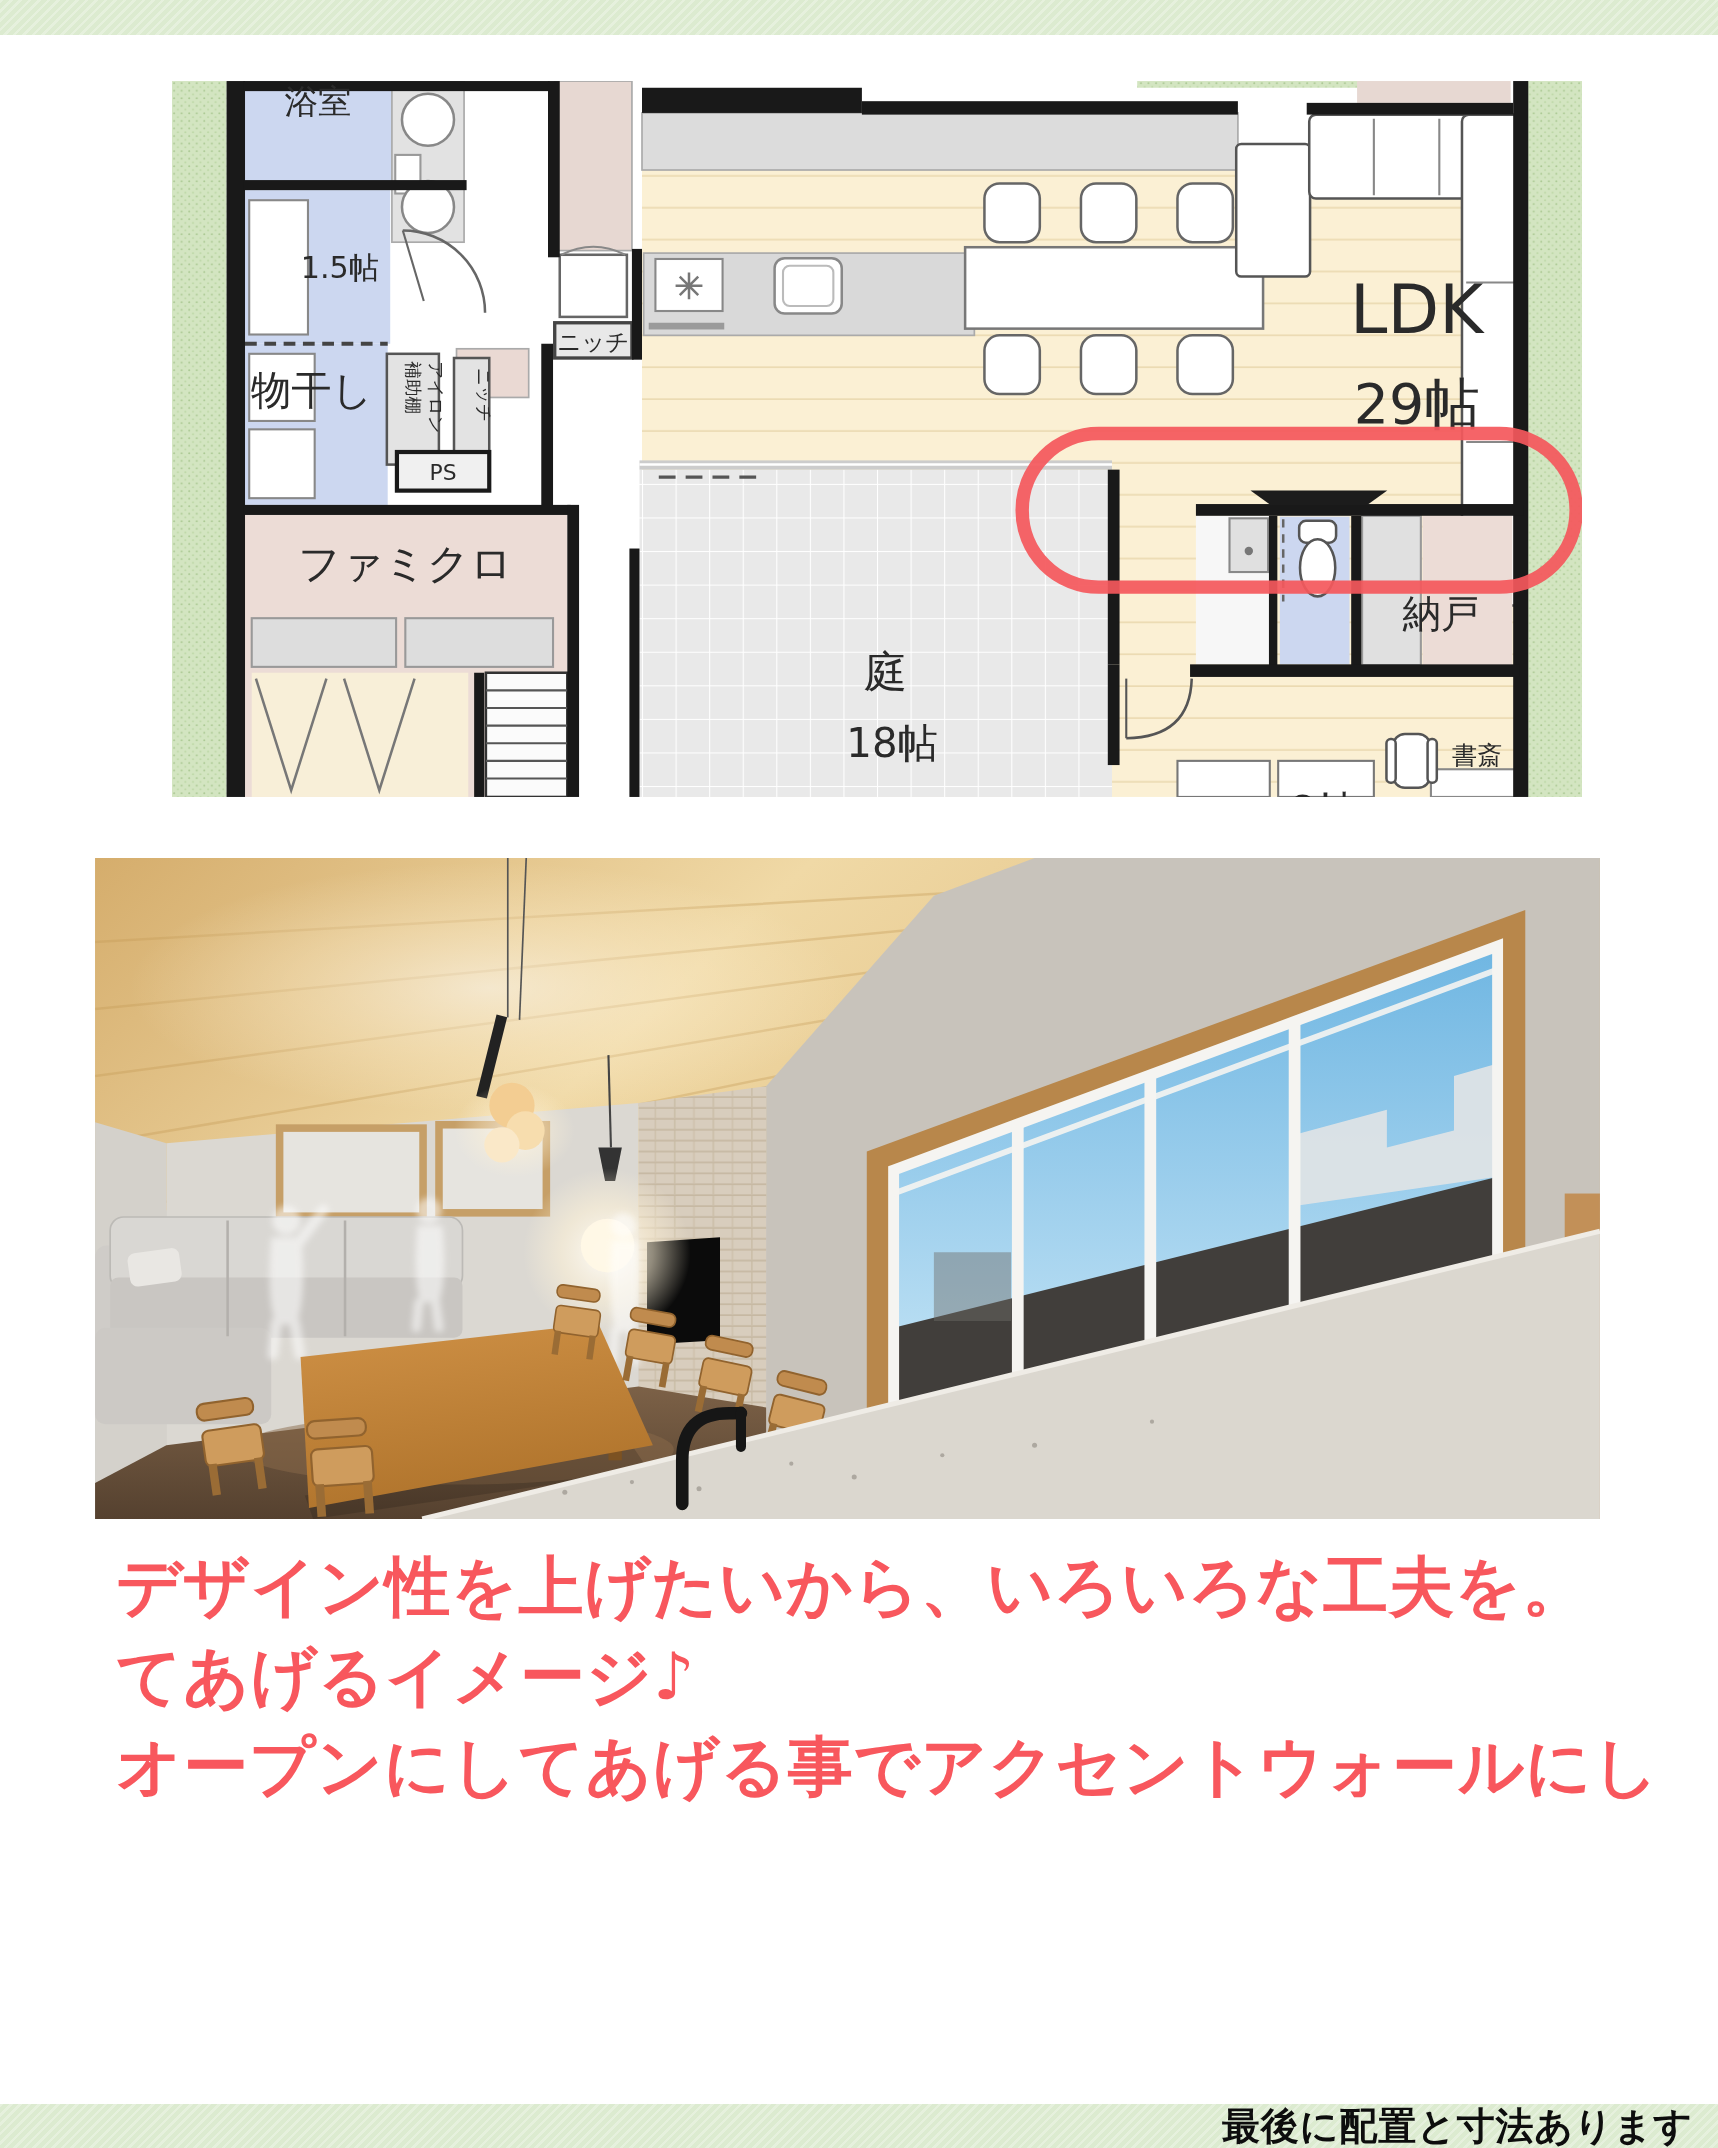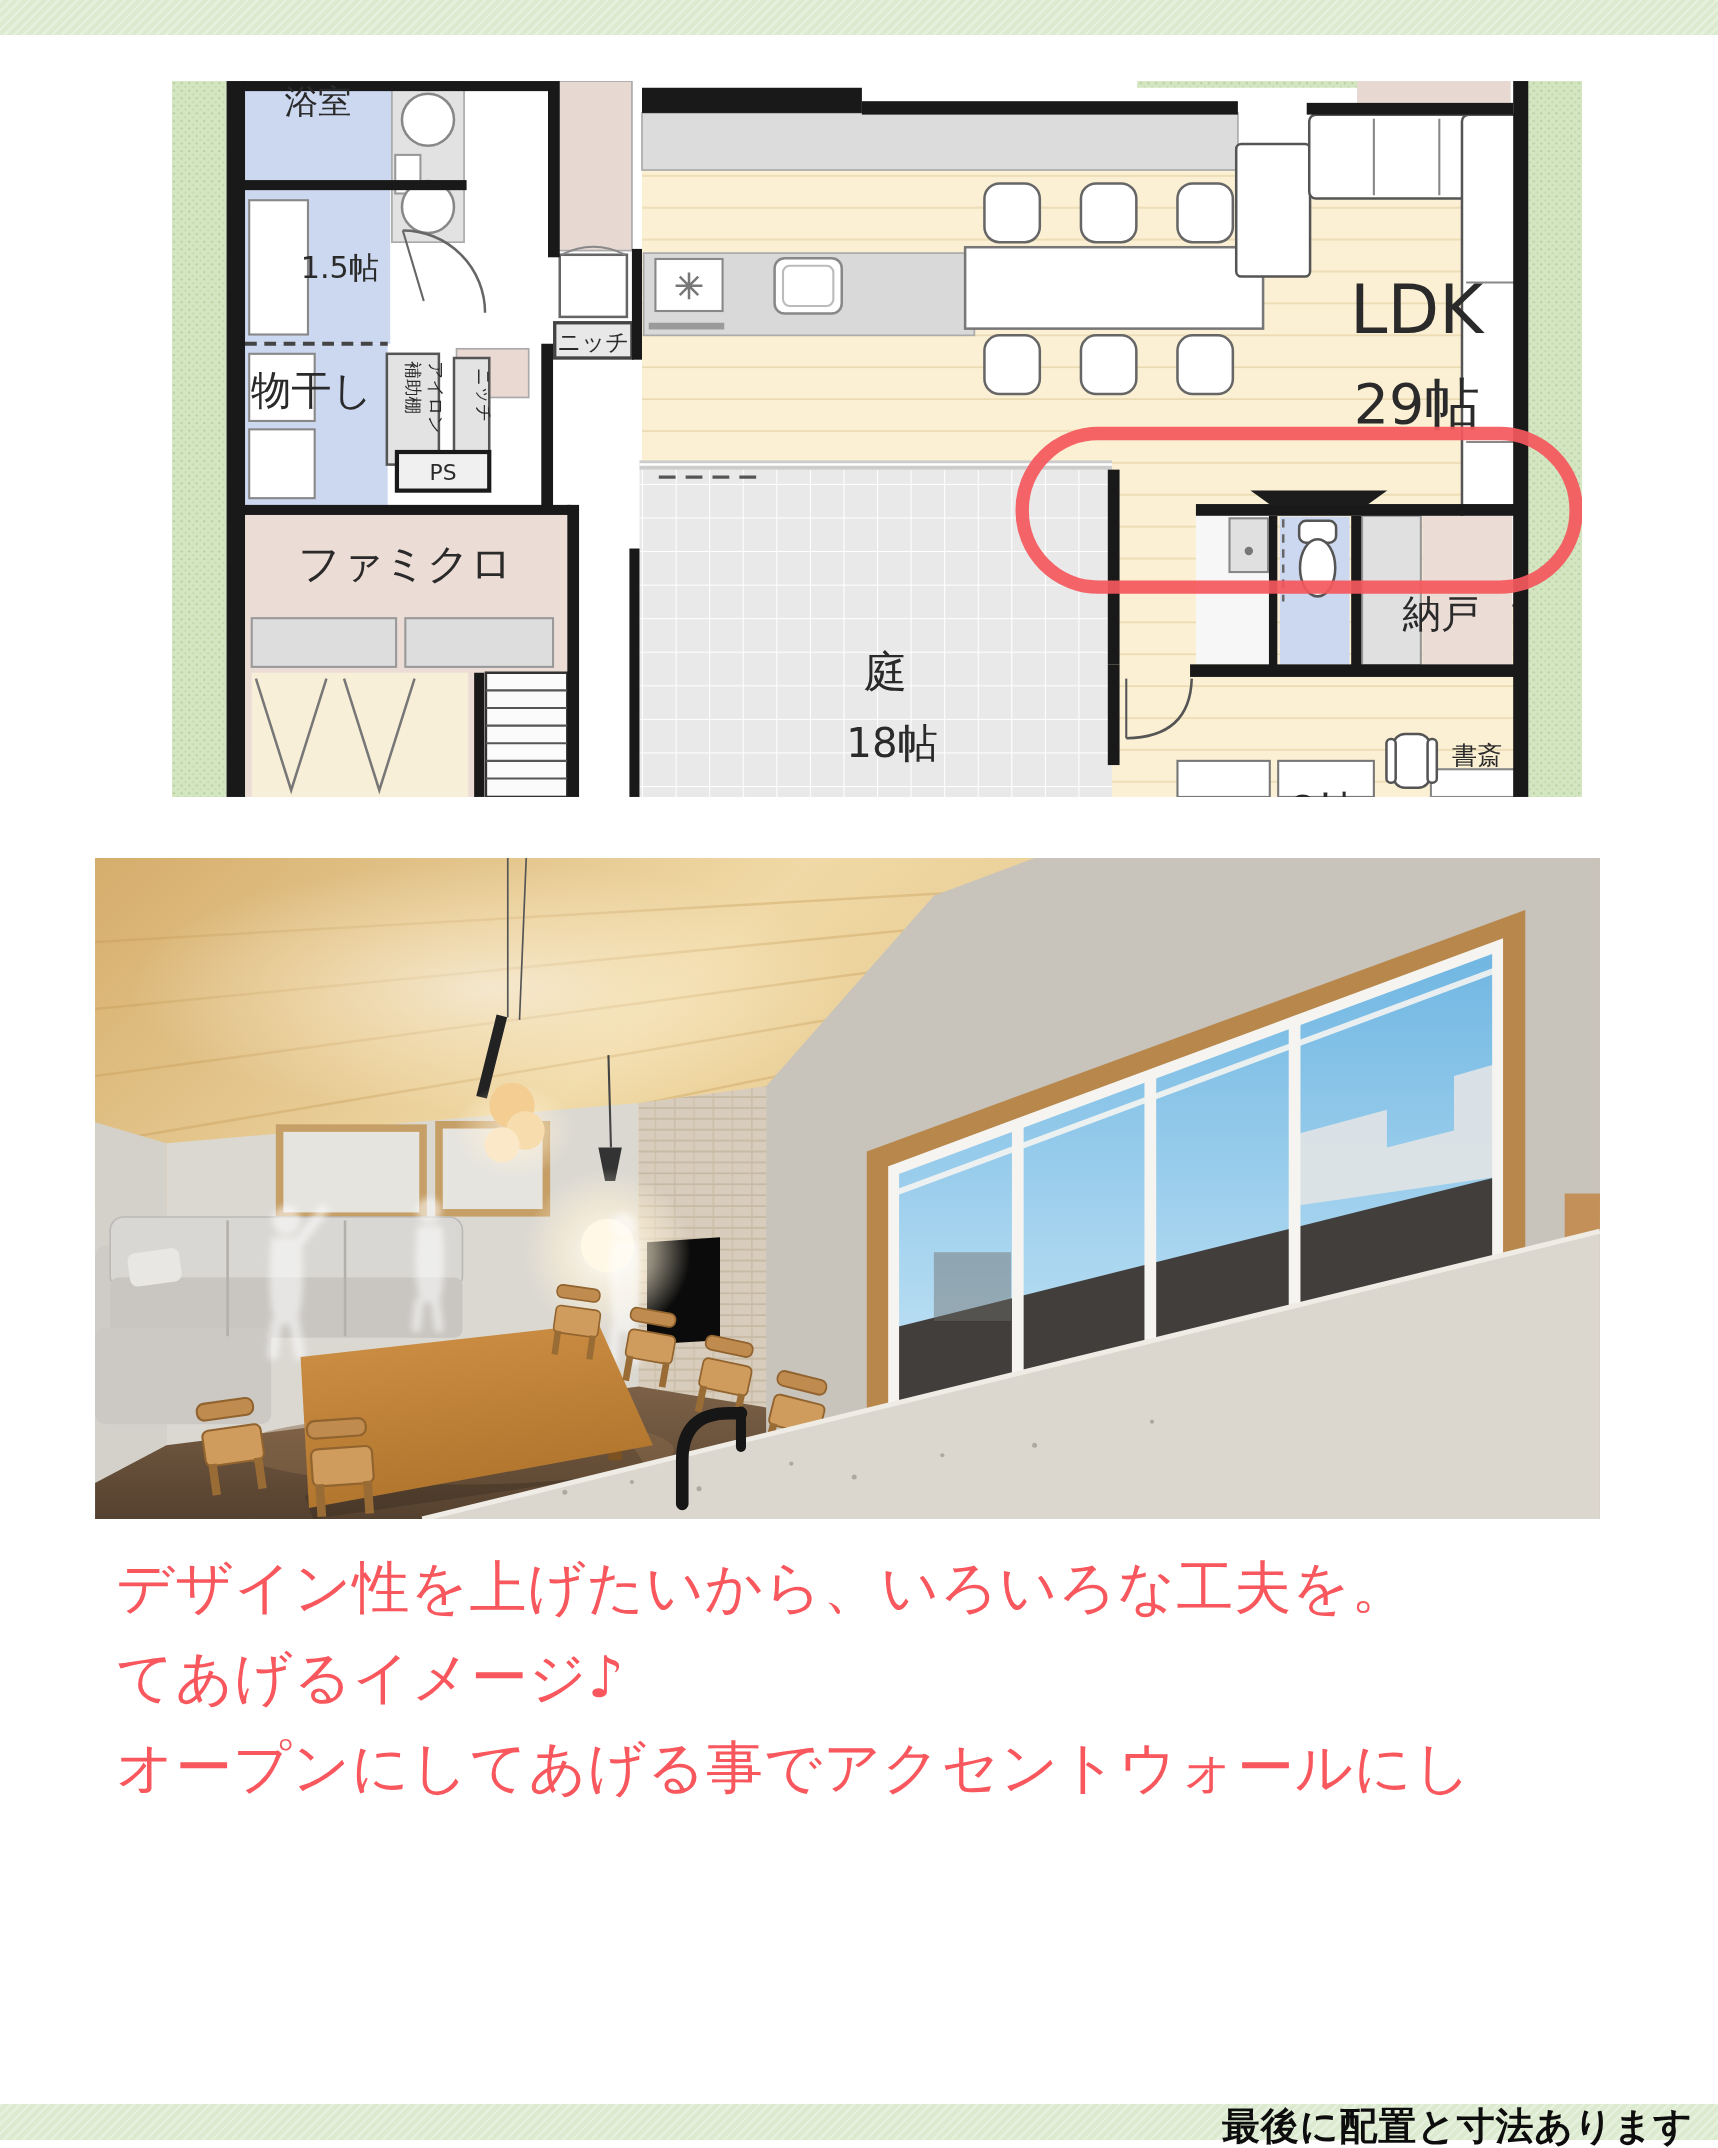--- a/index.html
+++ b/index.html
@@ -1,25 +1,25 @@
 <!DOCTYPE html>
 <html style="font-size:13.4px"><head>
 <meta charset="utf-8">
 <style>
   html,body{margin:0;padding:0;background:#ffffff;}
   .page{position:relative;width:1718px;height:2148px;background:#ffffff;overflow:hidden;
         font-family:"DejaVu Sans",sans-serif;}
   .banner{position:absolute;left:0;width:1718px;background:#dcebd0;
           background-image:repeating-linear-gradient(135deg,rgba(255,255,255,.28) 0 2.5px,rgba(0,0,0,0) 2.5px 6.7px);}
   .banner-top{top:0;height:35px;}
-  .banner-bottom{top:2104px;height:36px;text-align:right;box-sizing:border-box;padding-right:25px;}
+  .banner-bottom{top:2104px;height:44px;text-align:right;box-sizing:border-box;padding-right:25px;}
   .banner-bottom .txt{font-size:38px;font-weight:bold;color:#0d0d0d;line-height:45px;letter-spacing:0.8px;}
   .plan-wrap{position:absolute;left:172px;top:81px;width:1268px;height:716px;}
   .render-wrap{position:absolute;left:95px;top:858px;width:1505px;height:661px;}
-  .caption{position:absolute;left:116px;top:1542px;color:#f8575d;font-size:57px;font-weight:normal;
+  .caption{position:absolute;left:116px;top:1542px;color:#f8575d;font-size:65px;font-weight:bold;
            line-height:90px;letter-spacing:0.8px;white-space:nowrap;}
   svg text{font-family:"DejaVu Sans",sans-serif;}
 </style>
 </head>
 <body>
 
 <div class="page">
 
   <div class="banner banner-top"></div>
 

